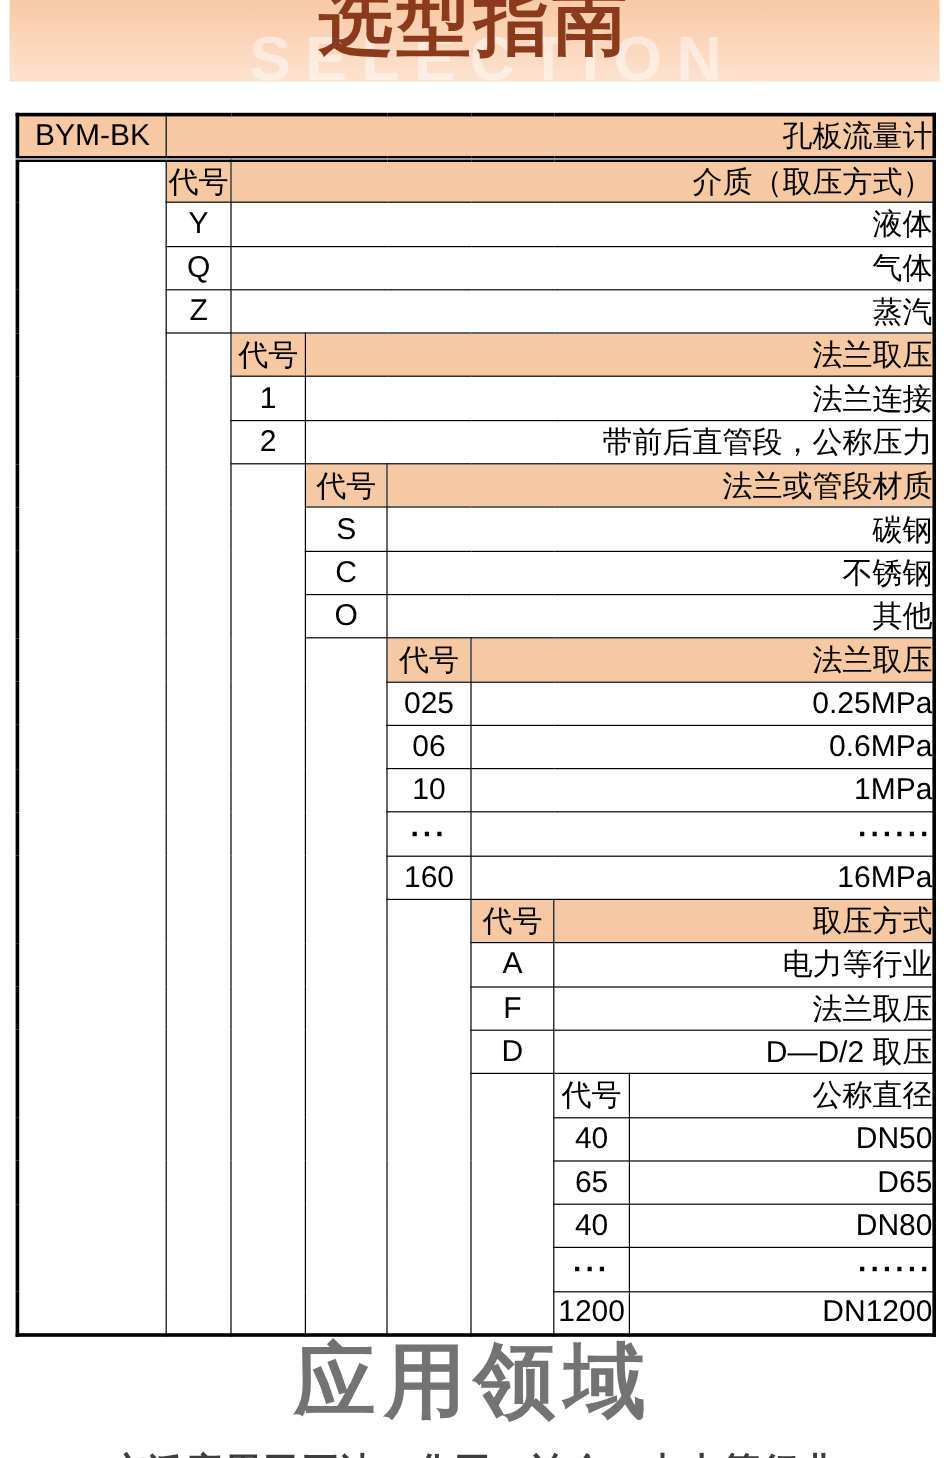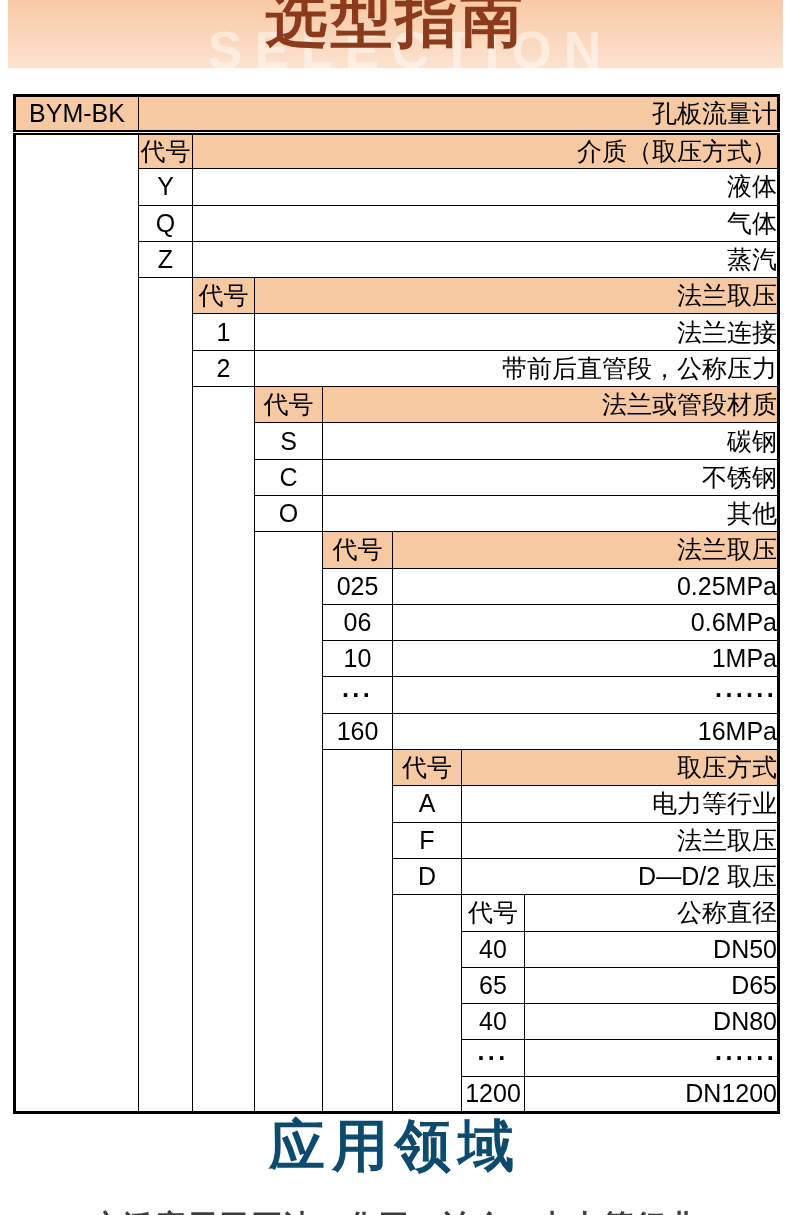--- a/index.html
+++ b/index.html
@@ -52,22 +52,22 @@
   td.desc  { text-align: right; padding-left: 8px; }
   td.orange { background: #F6C9A2; }
   tr.row-model td { border-bottom: 5px double #000; }
   td.dots { font-weight: bold; letter-spacing: 2px; }
 
   
   .app-title {
     position: absolute; top: 1116px; left: 0; width: 100%;
     text-align: center;
     font-family: "DejaVu Serif", "Liberation Serif", serif;
-    font-weight: bold; font-size: 56px; line-height: 1.05;
-    letter-spacing: 7px; color: #0c4a6e;
+    font-weight: bold; font-size: 68px; line-height: 1.05;
+    letter-spacing: 7px; color: #737373;
   }
   .clipped-line {
     position: absolute; top: 1206px; left: 0; width: 100%;
     text-align: center;
     font-family: "DejaVu Serif", "Liberation Serif", serif;
     font-weight: bold; font-size: 30px; color: #3D3D3D;
     letter-spacing: 2px; white-space: nowrap;
   }
 </style>
 </head>

